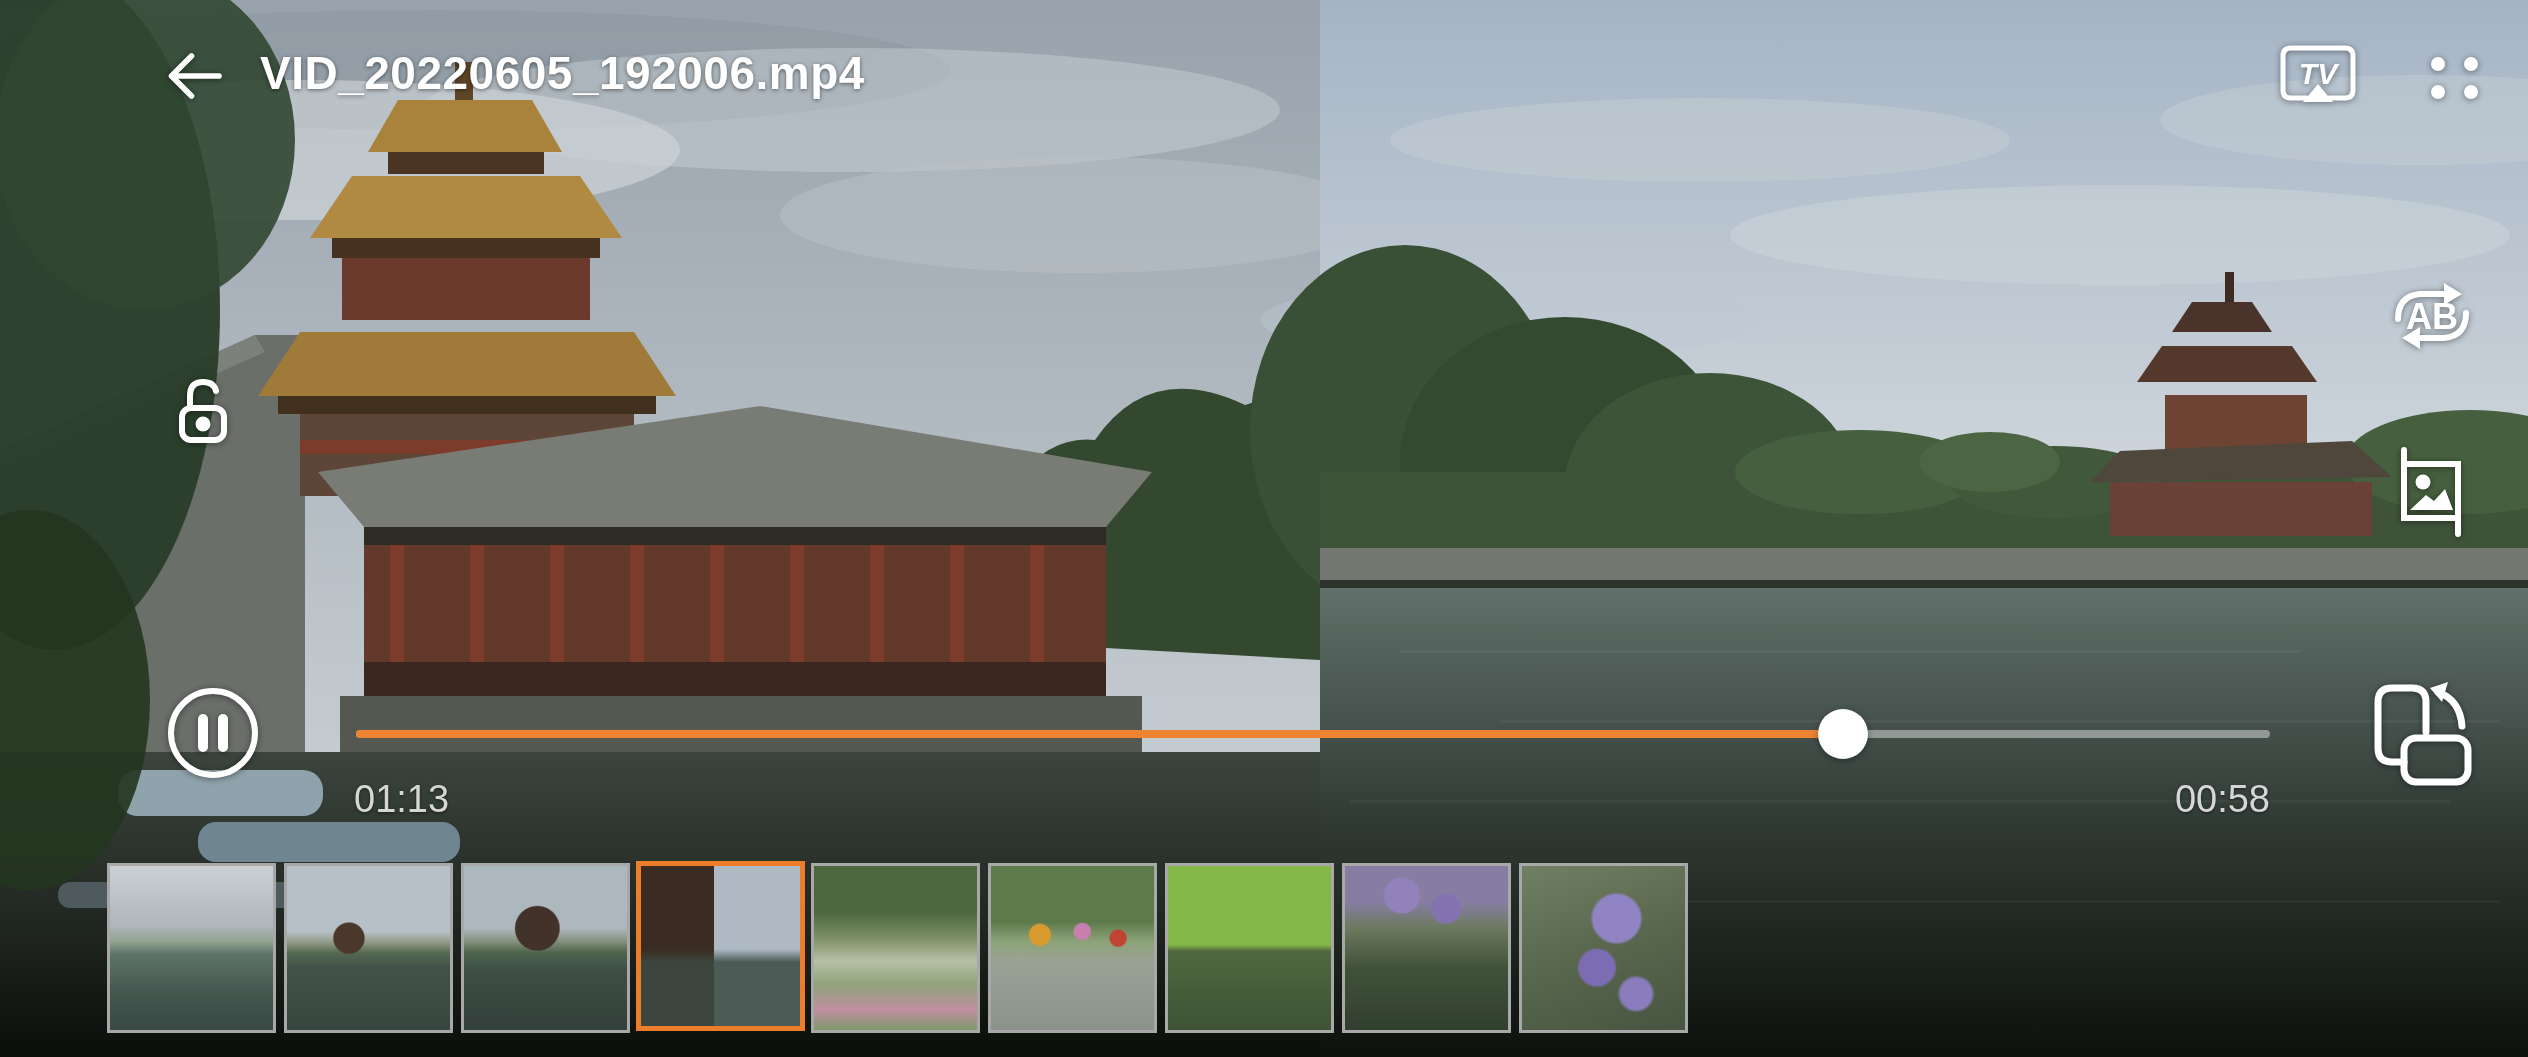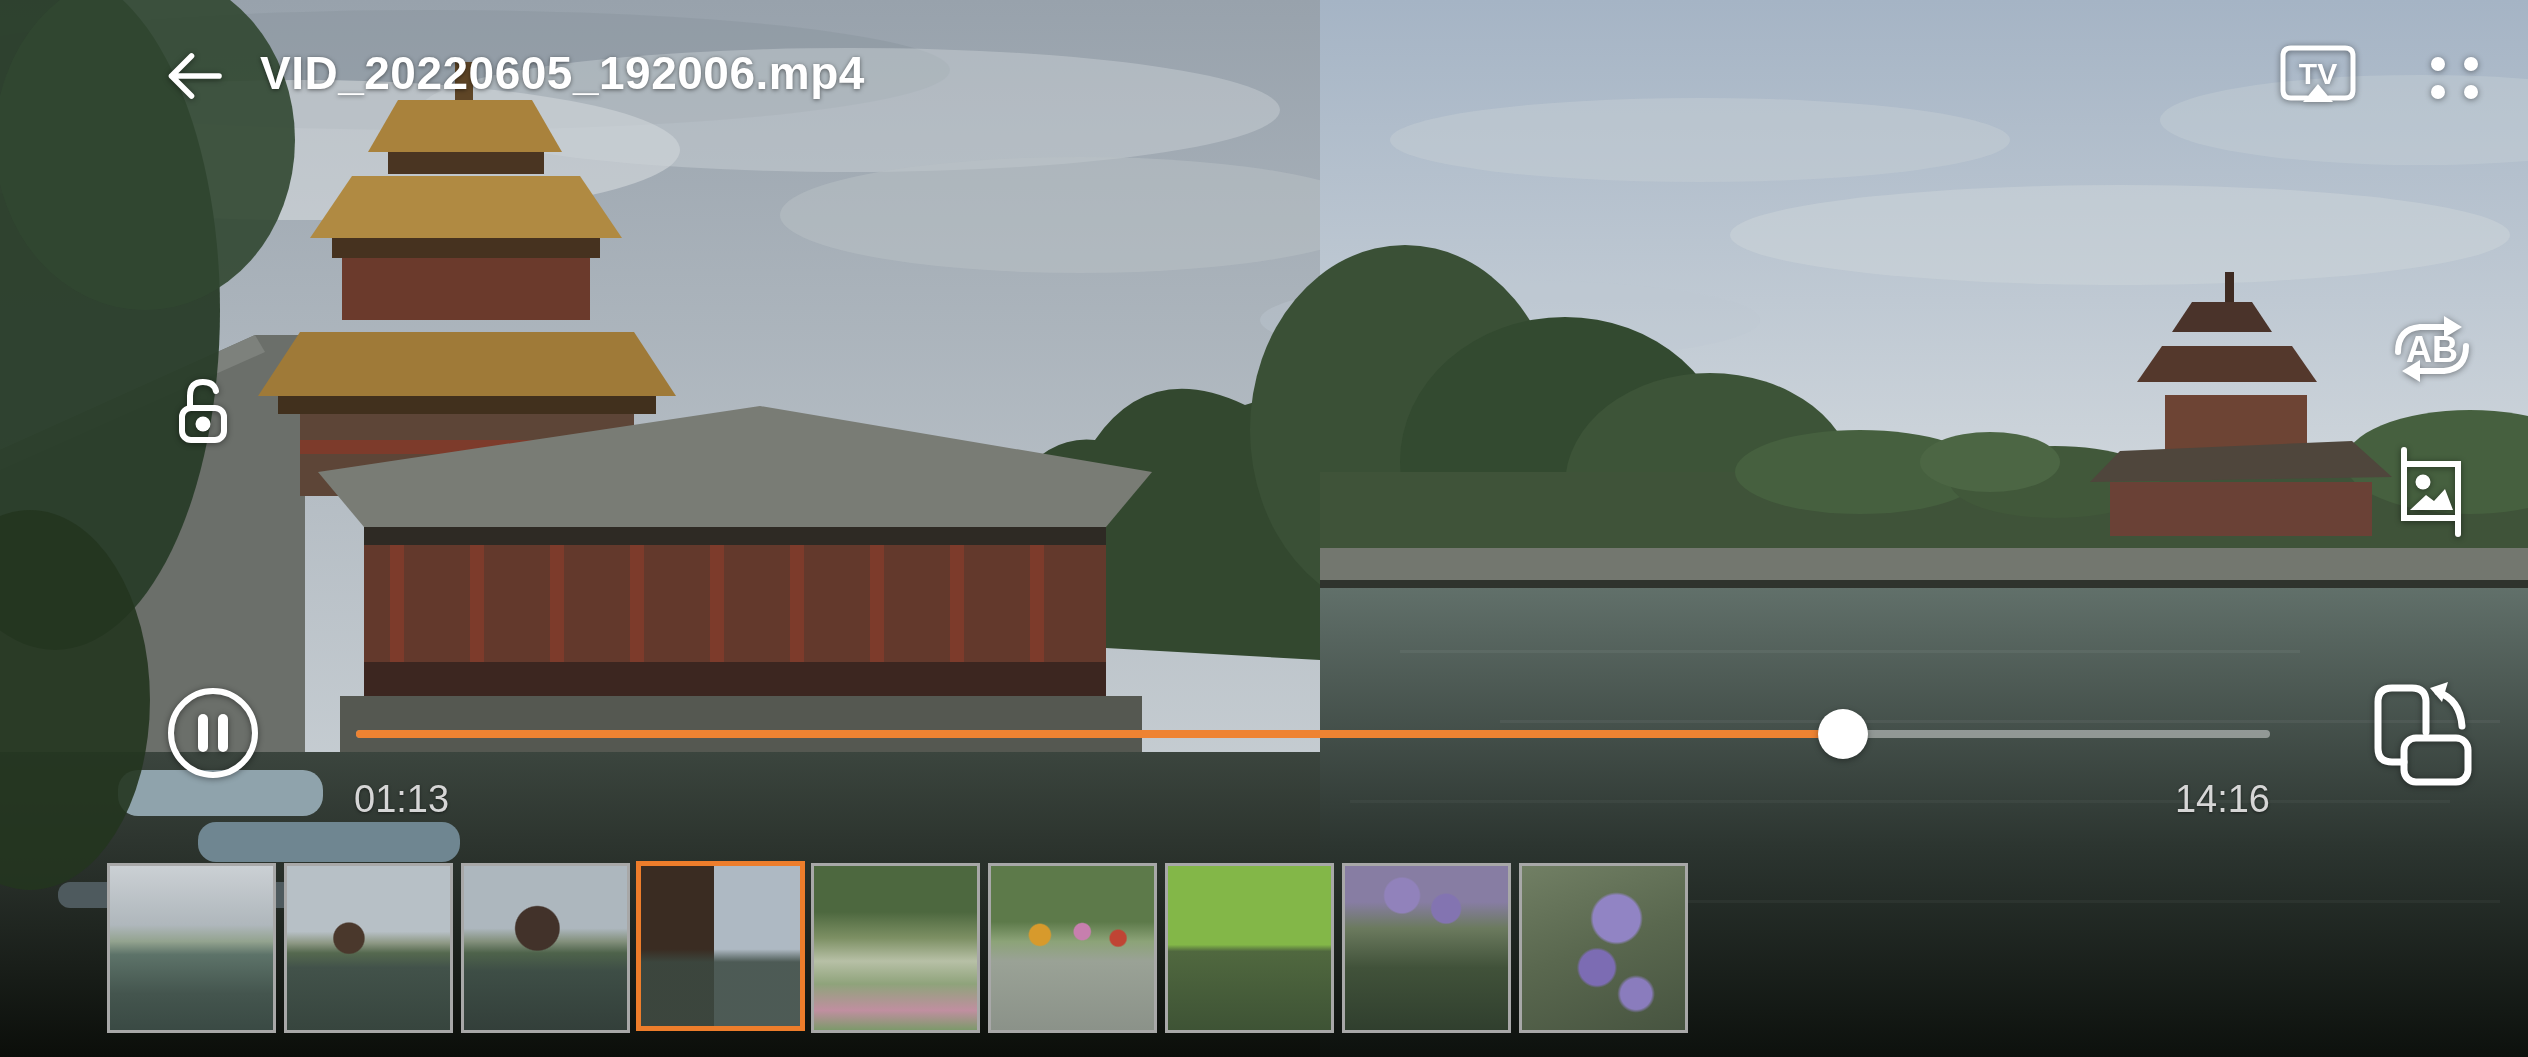--- a/index.html
+++ b/index.html
@@ -167,21 +167,21 @@
   </svg>
 
   <button class="ctl" style="left:164px;top:46px;width:60px;height:60px;">
     <svg viewBox="0 0 48 48" width="60" height="60">
       <path d="M22 8 L6 24 L22 40 M6 24 H44" fill="none" stroke="#fff" stroke-width="4.5" stroke-linecap="round" stroke-linejoin="round"></path>
     </svg>
   </button>
 
   <div class="title">VID_20220605_192006.mp4</div>
 
-  <button class="ctl" style="left:2276px;top:40px;width:84px;height:70px;">
+  <button class="ctl" style="left:2276px;top:40px;width:84px;height:70px;font-style:italic;">
     <svg viewBox="0 0 84 70" width="84" height="70">
       <path d="M31 58 H15 Q7 58 7 50 V16 Q7 8 15 8 H69 Q77 8 77 16 V50 Q77 58 69 58 H53" fill="none" stroke="#fff" stroke-width="5" stroke-linecap="round"></path>
       <polygon points="42,44 27,62 57,62" fill="#fff"></polygon>
       <text x="42" y="44" font-size="30" text-anchor="middle">TV</text>
     </svg>
   </button>
 
   <button class="ctl" style="left:2424px;top:52px;width:60px;height:50px;">
     <svg viewBox="0 0 60 50" width="60" height="50">
       <circle cx="14" cy="12" r="7" fill="#fff"></circle>
@@ -192,21 +192,21 @@
   </button>
 
   <button class="ctl" style="left:168px;top:374px;width:70px;height:76px;">
     <svg viewBox="0 0 70 76" width="70" height="76">
       <path d="M22 34 V22 Q22 8 35 8 Q46 8 48 17" fill="none" stroke="#fff" stroke-width="6" stroke-linecap="round"></path>
       <rect x="14" y="34" width="42" height="32" rx="9" fill="none" stroke="#fff" stroke-width="6"></rect>
       <circle cx="35" cy="50" r="7.5" fill="#fff"></circle>
     </svg>
   </button>
 
-  <button class="ctl" style="left:2386px;top:312px;width:92px;height:74px;">
+  <button class="ctl" style="left:2386px;top:279px;width:92px;height:74px;">
     <svg viewBox="0 0 92 74" width="92" height="74">
       <path d="M12 40 Q12 17 34 15 H60" fill="none" stroke="#fff" stroke-width="6" stroke-linecap="round"></path>
       <polygon points="58,4 76,15 58,26" fill="#fff"></polygon>
       <path d="M80 34 Q80 57 58 59 H32" fill="none" stroke="#fff" stroke-width="6" stroke-linecap="round"></path>
       <polygon points="34,48 16,59 34,70" fill="#fff"></polygon>
       <text x="46" y="50" font-size="36" text-anchor="middle">AB</text>
     </svg>
   </button>
 
   <button class="ctl" style="left:2390px;top:446px;width:84px;height:92px;">
@@ -236,21 +236,21 @@
     </svg>
   </button>
 
   <div class="progress-track">
     <div class="progress-fill" style="width:77.7%">
       <div class="playhead"></div>
     </div>
   </div>
 
   <div class="time elapsed">01:13</div>
-  <div class="time remaining">14:16</div>
+  <div class="time remaining">00:58</div>
 
   <div class="filmstrip">
     <div class="thumb t1" data-selected="false"></div>
     <div class="thumb t2" data-selected="false"></div>
     <div class="thumb t3" data-selected="false"></div>
     <div class="thumb t4" data-selected="true"></div>
     <div class="thumb t5" data-selected="false"></div>
     <div class="thumb t6" data-selected="false"></div>
     <div class="thumb t7" data-selected="false"></div>
     <div class="thumb t8" data-selected="false"></div>

